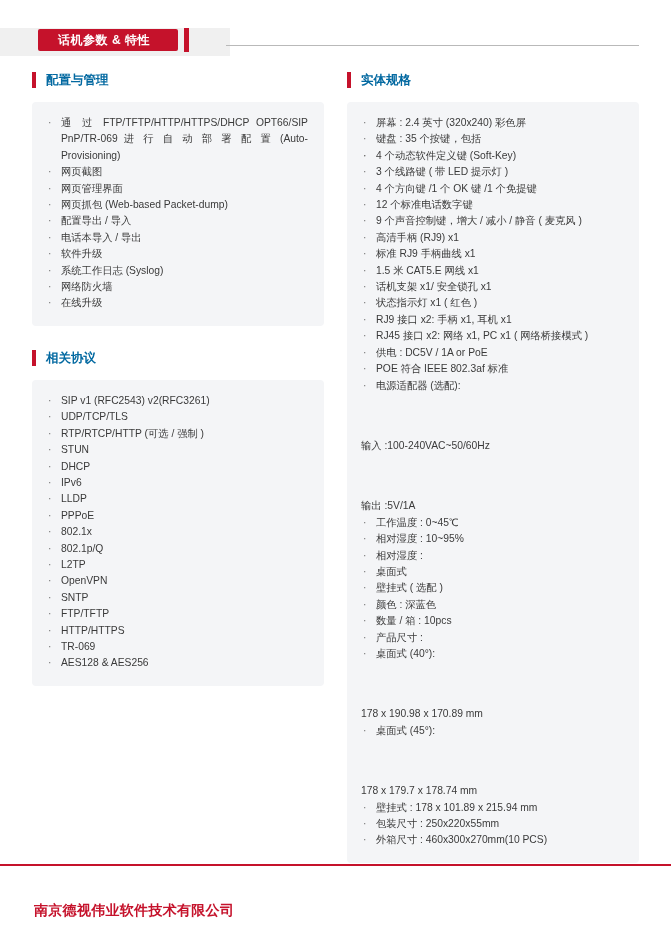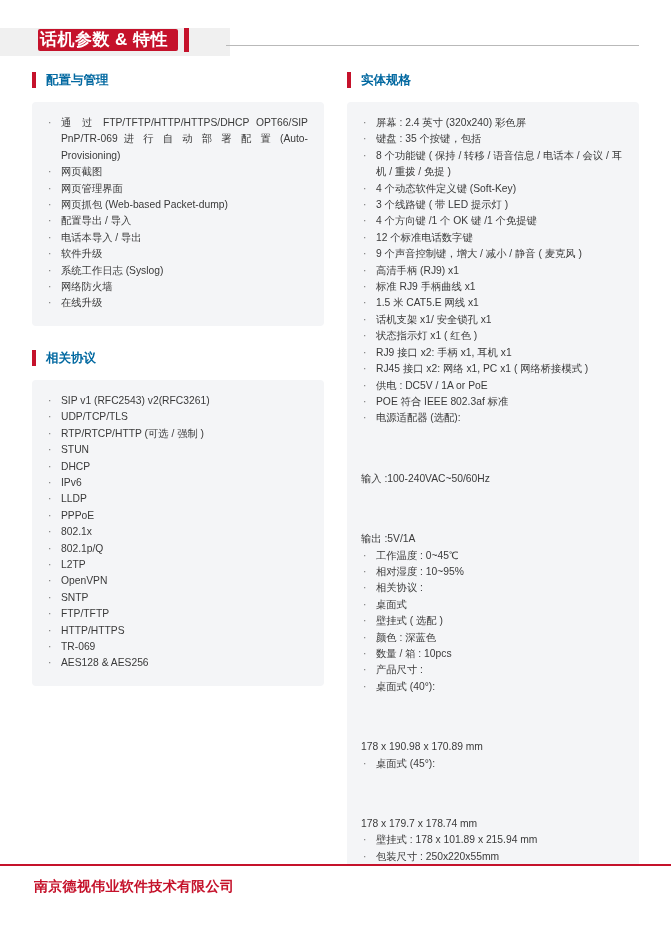--- a/index.html
+++ b/index.html
@@ -34,21 +34,21 @@
     background: #c5122b;
     border-radius: 2px;
   }
   .banner-title {
     position: absolute;
     left: 38px; top: 1px;
     width: 132px; height: 22px;
     line-height: 22px;
     text-align: center;
     color: #ffffff;
-    font-size: 17px;
+    font-size: 12px;
     font-weight: bold;
     letter-spacing: 0.5px;
   }
   .banner-tick {
     position: absolute;
     left: 184px; top: 0px;
     width: 5px; height: 24px;
     background: #c5122b;
   }
   .banner-rule {
@@ -128,21 +128,21 @@
     background: #ffffff;
   }
   .footer-rule {
     position: absolute;
     left: 0; top: 0;
     width: 671px; height: 2px;
     background: #c5122b;
   }
   .footer-company {
     position: absolute;
-    left: 34px; top: 14px;
+    left: 34px; top: 38px;
     font-size: 14px;
     font-weight: bold;
     color: #c5122b;
     letter-spacing: 0.3px;
   }
   .footer-contact {
     position: absolute;
     right: 30px; top: 16px;
     text-align: left;
     font-size: 9.5px;
@@ -220,41 +220,41 @@
 
     <div class="sec-head">
       <span class="bar"></span>
       <span class="txt">实体规格</span>
     </div>
 
     <div class="panel tall">
       <ul class="items" id="hw-list">
           <li><span class="b">·</span><span>屏幕 : 2.4 英寸 (320x240) 彩色屏</span></li>
           <li><span class="b">·</span><span>键盘 : 35 个按键，包括</span></li>
-          <li><span class="b">·</span><span>8 个功能键 ( 保持 / 转移 / 语音信息 / 电话本 / 会议 / 耳机 / 重拨 / 免提 )</span></li>
+          <li><span class="b">·</span></li>
           <li><span class="b">·</span><span>4 个动态软件定义键 (Soft-Key)</span></li>
           <li><span class="b">·</span><span>3 个线路键 ( 带 LED 提示灯 )</span></li>
           <li><span class="b">·</span><span>4 个方向键 /1 个 OK 键 /1 个免提键</span></li>
           <li><span class="b">·</span><span>12 个标准电话数字键</span></li>
           <li><span class="b">·</span><span>9 个声音控制键，增大 / 减小 / 静音 ( 麦克风 )</span></li>
           <li><span class="b">·</span><span>高清手柄 (RJ9) x1</span></li>
           <li><span class="b">·</span><span>标准 RJ9 手柄曲线 x1</span></li>
           <li><span class="b">·</span><span>1.5 米 CAT5.E 网线 x1</span></li>
           <li><span class="b">·</span><span>话机支架 x1/ 安全锁孔 x1</span></li>
           <li><span class="b">·</span><span>状态指示灯 x1 ( 红色 )</span></li>
           <li><span class="b">·</span><span>RJ9 接口 x2: 手柄 x1, 耳机 x1</span></li>
           <li><span class="b">·</span><span>RJ45 接口 x2: 网络 x1, PC x1 ( 网络桥接模式 )</span></li>
           <li><span class="b">·</span><span>供电 : DC5V / 1A or PoE</span></li>
           <li><span class="b">·</span><span>POE 符合 IEEE 802.3af 标准</span></li>
           <li><span class="b">·</span><span>电源适配器 (选配):</span></li>
           <li class="nobullet"><span>输入 :100-240VAC~50/60Hz</span></li>
           <li class="nobullet"><span>输出 :5V/1A</span></li>
           <li><span class="b">·</span><span>工作温度 : 0~45℃</span></li>
           <li><span class="b">·</span><span>相对湿度 : 10~95%</span></li>
-          <li><span class="b">·</span><span>相关协议 :</span></li>
+          <li><span class="b">·</span><span>相对湿度 :</span></li>
           <li><span class="b">·</span><span>桌面式</span></li>
           <li><span class="b">·</span><span>壁挂式 ( 选配 )</span></li>
           <li><span class="b">·</span><span>颜色 : 深蓝色</span></li>
           <li><span class="b">·</span><span>数量 / 箱 : 10pcs</span></li>
           <li><span class="b">·</span><span>产品尺寸 :</span></li>
           <li><span class="b">·</span><span>桌面式 (40°):</span></li>
           <li class="nobullet"><span>178 x 190.98 x 170.89 mm</span></li>
           <li><span class="b">·</span><span>桌面式 (45°):</span></li>
           <li class="nobullet"><span>178 x 179.7 x 178.74 mm</span></li>
           <li><span class="b">·</span><span>壁挂式 : 178 x 101.89 x 215.94 mm</span></li>

